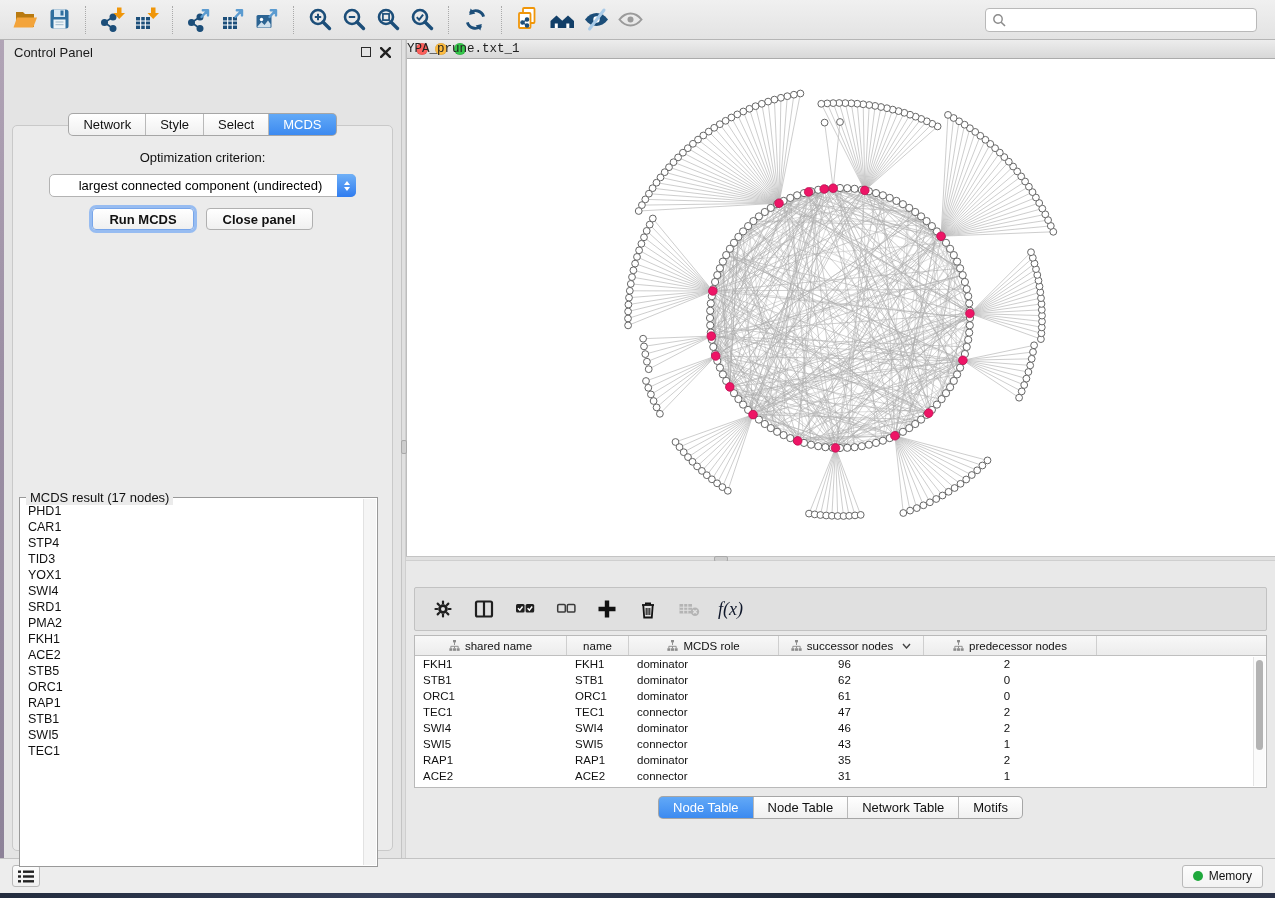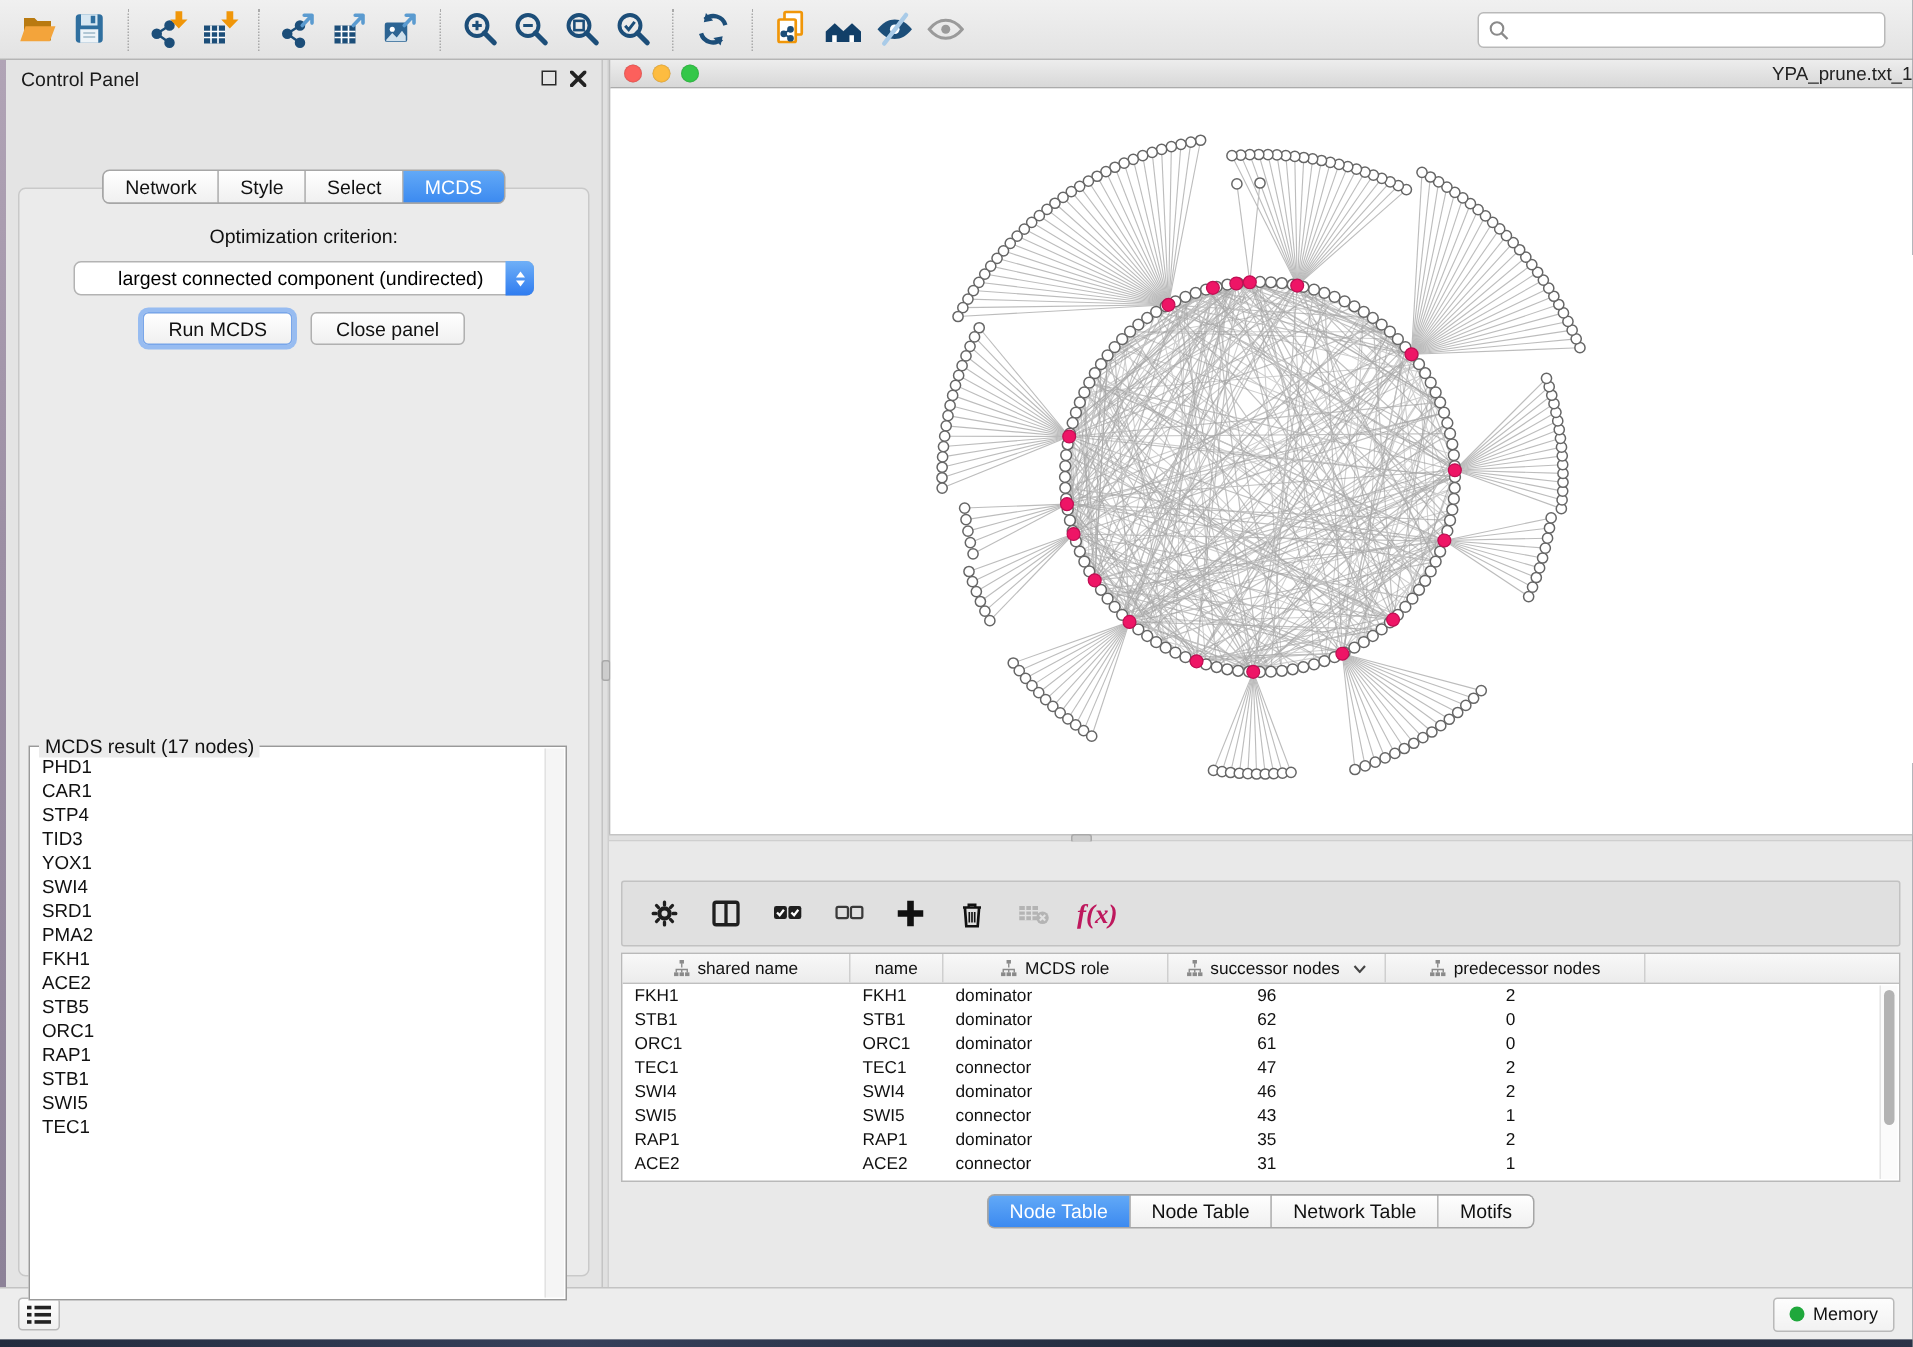--- a/index.html
+++ b/index.html
@@ -39,21 +39,21 @@
   .cp-content { position:absolute; left:8px; right:8px; top:85px; bottom:7px; background:#ebebeb; border:1px solid #c9c9c9; border-radius:5px; }
   .opt-label { text-align:center; margin-top:24px; font-size:13px; color:#111; }
   .dropdown { position:absolute; left:36px; right:36px; top:48px; height:23px; background:#fff; border:1px solid #b3b3b3; border-radius:5px; display:flex; align-items:center; font-size:13px; }
   .dropdown .dd-text { flex:1; text-align:center; padding-left:14px; white-space:nowrap; overflow:hidden; }
   .dd-stepper { width:19px; height:23px; margin:-1px -1px -1px 0; border-radius:0 5px 5px 0; background:linear-gradient(#6fb0f7,#2f7cf0); display:flex; flex-direction:column; align-items:center; justify-content:center; gap:2px; }
   .dd-stepper i { display:block; width:0; height:0; border-left:3.5px solid transparent; border-right:3.5px solid transparent; }
   .dd-stepper .up { border-bottom:4.5px solid #fff; }
   .dd-stepper .dn { border-top:4.5px solid #fff; }
 
   .btn-row { position:absolute; top:82px; left:0; right:0; display:flex; justify-content:center; gap:12px; }
-  .mac-btn { height:22px; padding:0 16px; font-size:13px; font-family:"Liberation Sans",sans-serif; color:#111; background:linear-gradient(#ffffff,#f0f0f0); border:1px solid #b0b0b0; border-radius:4px; }
+  .mac-btn { height:22px; padding:0 16px; font-size:13px; font-family:"Liberation Sans",sans-serif; color:#111; background:linear-gradient(#ffffff,#f0f0f0); border:1px solid #b0b0b0; border-radius:4px;font-weight:bold; }
   .mac-btn.focused { box-shadow:0 0 0 3px rgba(106,163,245,.65); border-color:#78a6ea; }
 
   .result-box { position:absolute; left:6px; right:14px; top:371px; height:370px; border:1px solid #999; background:#fff; }
   .result-legend { position:absolute; top:-8px; left:6px; background:#ebebeb; padding:0 4px; font-size:13px; color:#111; }
   .result-list { position:absolute; inset:5px 14px 1px 1px; overflow:hidden; font-size:12.5px; color:#111; }
   .result-list div { line-height:16px; padding-left:7px; }
   .result-scroll { position:absolute; top:1px; bottom:1px; right:1px; width:13px; background:#f5f5f5; border-left:1px solid #e2e2e2; }
 
   
   .vdivider { width:5px; background:#e0e0e0; position:relative; border-left:1px solid #c4c4c4; border-right:1px solid #cfcfcf; }
@@ -61,31 +61,31 @@
   .hdivider { height:5px; background:#e0e0e0; position:relative; border-top:1px solid #c4c4c4; border-bottom:1px solid #cfcfcf; }
   .hhandle { position:absolute; left:308px; top:-1px; height:6px; width:14px; background:#cdcdcd; border:1px solid #a9a9a9; border-radius:2px; }
 
   
   .right-col { flex:1; display:flex; flex-direction:column; min-width:0; }
   .network-window { height:516px; flex:0 0 516px; display:flex; flex-direction:column; border-left:1px solid #bdbdbd; }
   .net-titlebar { height:19px; flex:0 0 19px; background:linear-gradient(#ededed,#d8d8d8); border-bottom:1px solid #ababab; position:relative; display:flex; align-items:center; }
   .lights { display:flex; gap:7px; margin-left:9px; }
   .light { width:12px; height:12px; border-radius:50%; box-shadow:inset 0 0 1px rgba(0,0,0,.35); }
   .light.red { background:#fc605c; } .light.yellow { background:#fdbc40; } .light.green { background:#34c749; }
-  .net-title { position:absolute; left:0; right:0; text-align:right; font-size:12.5px; color:#222; }
+  .net-title { position:absolute; left:0; right:0; text-align:left; font-size:12.5px; color:#222;font-family:Liberation Mono, monospace; }
   .net-canvas { flex:1; background:#fff; position:relative; overflow:hidden; }
   .net-canvas svg { position:absolute; inset:0; }
 
   
   .table-panel { flex:1; background:#e9e9e9; position:relative; min-height:0; }
   .tp-header { height:24px; display:flex; align-items:center; padding:0 10px; }
   .tp-toolbar { position:absolute; left:8px; right:8px; top:26px; height:44px; background:#e0e0e0; border:1px solid #c2c2c2; border-radius:2px; display:flex; align-items:center; gap:17px; padding-left:16px; }
   .tt-btn { display:flex; align-items:center; justify-content:center; width:24px; height:24px; }
   .tt-btn svg { width:22px; height:22px; }
-  .fx-label { font-family:"Liberation Serif", serif; font-style:italic; font-size:18px; color:#be185d;font-weight:bold; }
+  .fx-label { font-family:"Liberation Serif", serif; font-style:italic; font-size:18px; color:#0f172a; }
 
   .data-table { position:absolute; left:8px; right:8px; top:74px; bottom:70px; background:#fff; border:1px solid #b9b9b9; overflow:hidden; }
   .dt-headrow { display:flex; height:20px; background:linear-gradient(#f8f8f8,#ececec); border-bottom:1px solid #bfbfbf; }
   .dt-hcell { display:flex; align-items:center; justify-content:center; gap:5px; font-size:11.5px; color:#111; border-right:1px solid #cfcfcf; flex:0 0 auto; position:relative; }
   .dt-row { display:flex; height:16px; }
   .dt-cell { font-size:11.5px; color:#111; flex:0 0 auto; line-height:16px; white-space:nowrap; overflow:hidden; }
   .dt-cell.num { text-align:center; }
   .dt-scroll { position:absolute; top:21px; bottom:1px; right:1px; width:12px; background:#fbfbfb; border-left:1px solid #e4e4e4; }
   .dt-thumb { position:absolute; top:3px; left:2px; width:7px; height:90px; background:#b3b3b3; border-radius:4px; }
 

